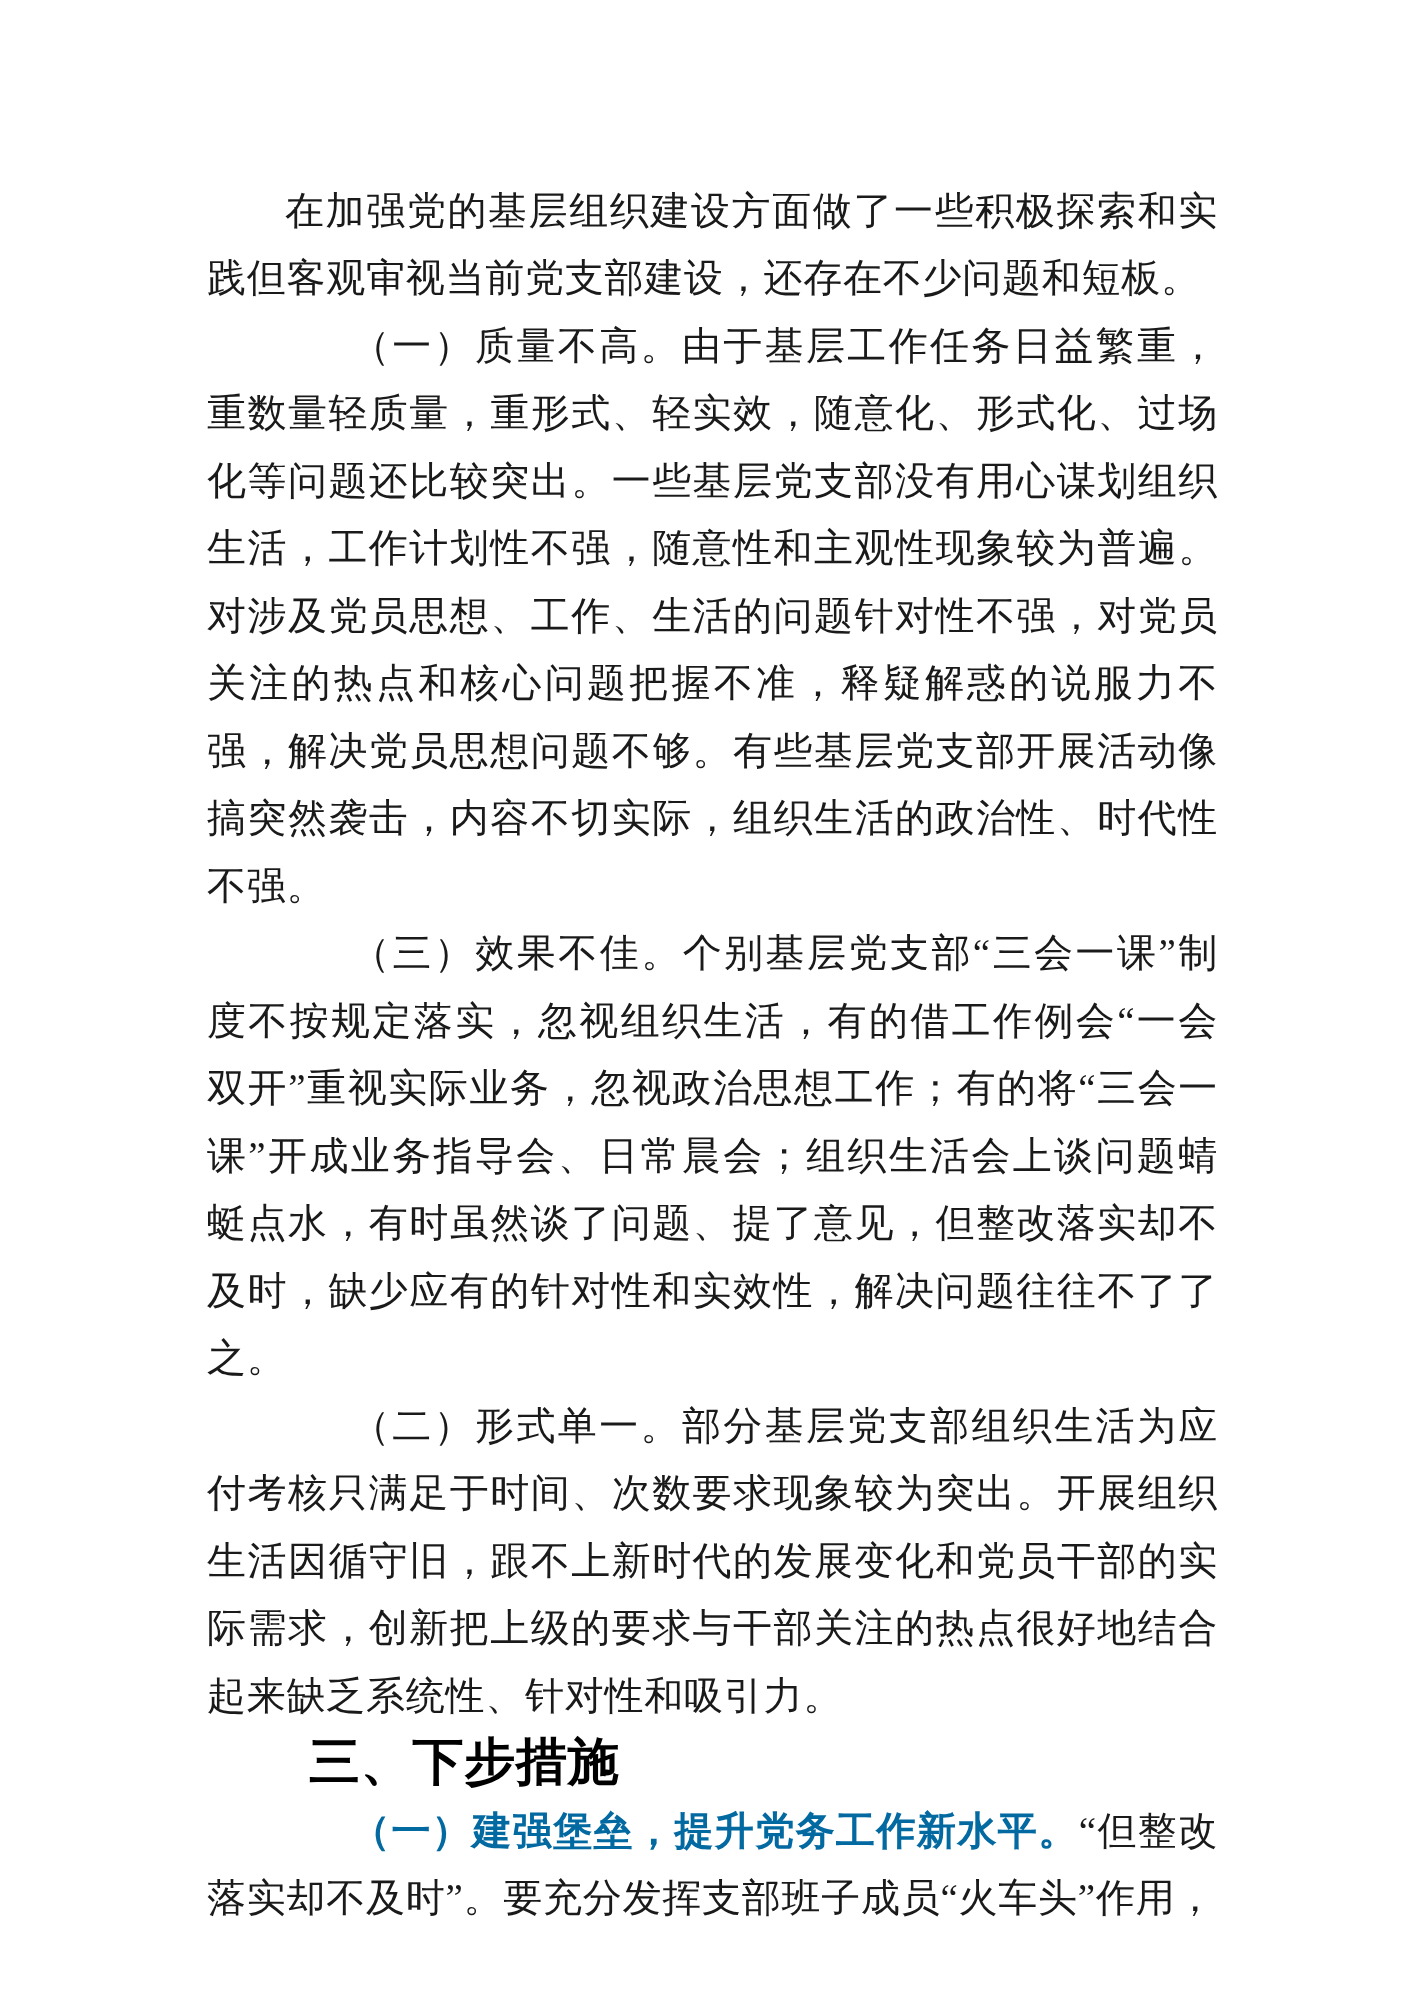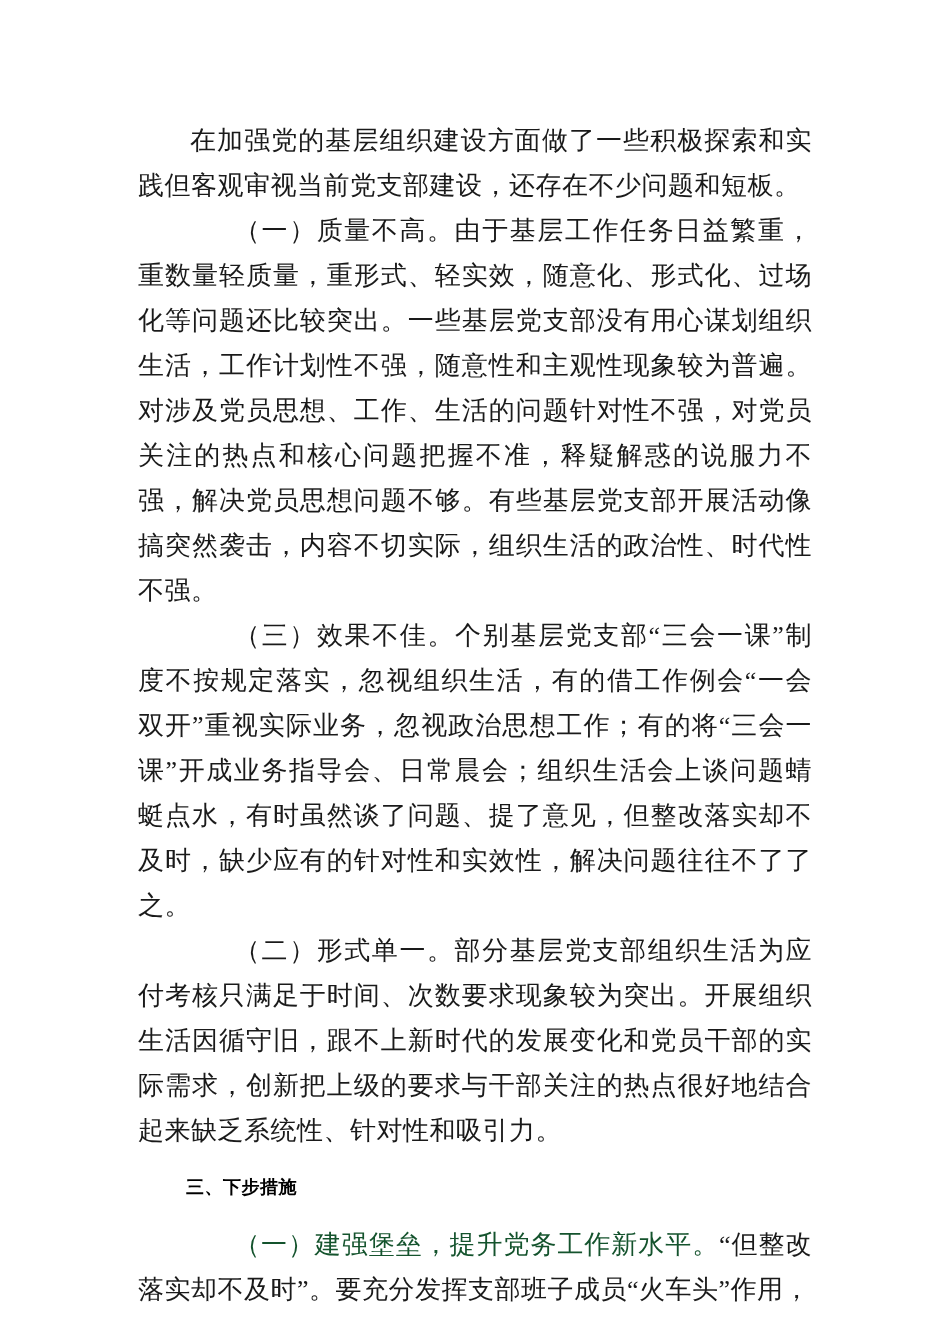--- a/index.html
+++ b/index.html
@@ -32,29 +32,29 @@
     text-indent: 2em;
     text-align: justify;
     text-justify: inter-character;
     letter-spacing: 0.5px;
   }
   .lead {
     font-weight: normal;
     margin-left: 44px;
   }
   .lead-bold {
-    font-weight: normal;
-    color: #14532d;
+    font-weight: bold;
+    color: #0369a1;
   }
   .section-heading {
-    margin: 12px;
+    margin: 0;
     text-indent: 2em;
     font-family: "Liberation Sans", "DejaVu Sans", sans-serif;
     font-weight: bold;
-    font-size: 18px;
+    font-size: 34px;
     line-height: 45px;
     color: #000000;
     text-align: left;
     letter-spacing: 0.5px;
   }
 </style>
 </head>
 <body>
 
 <div class="page">

